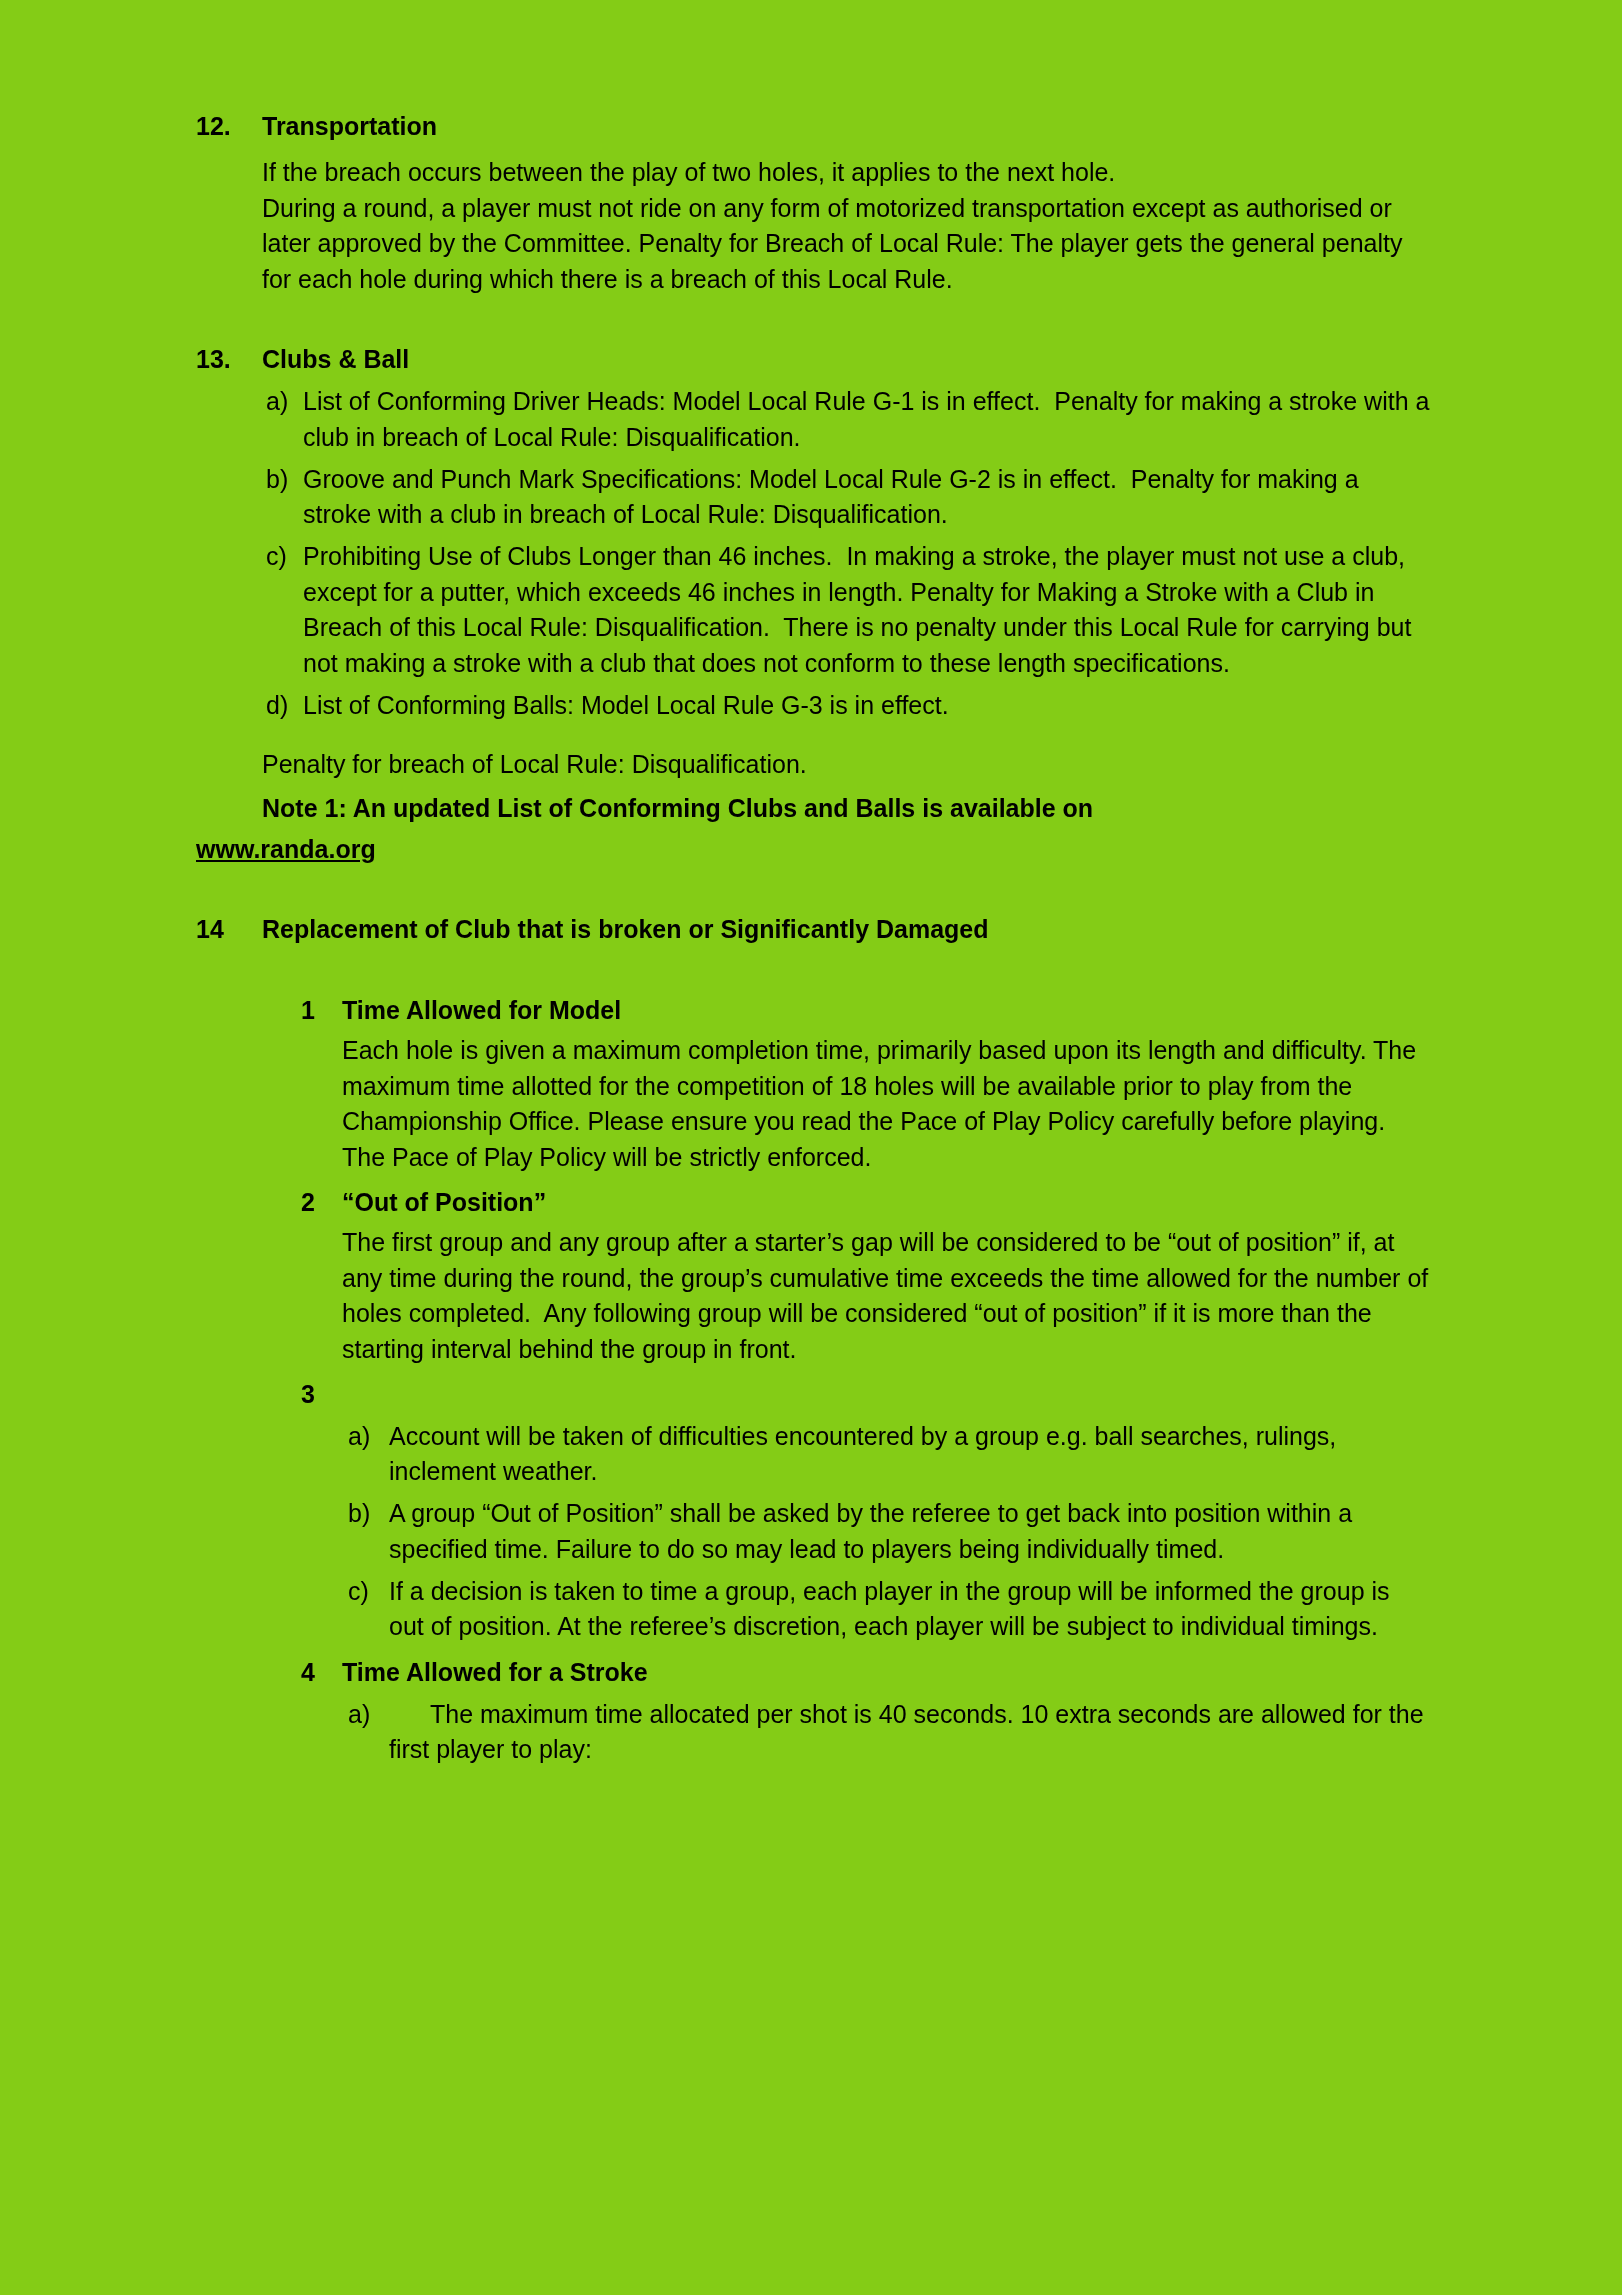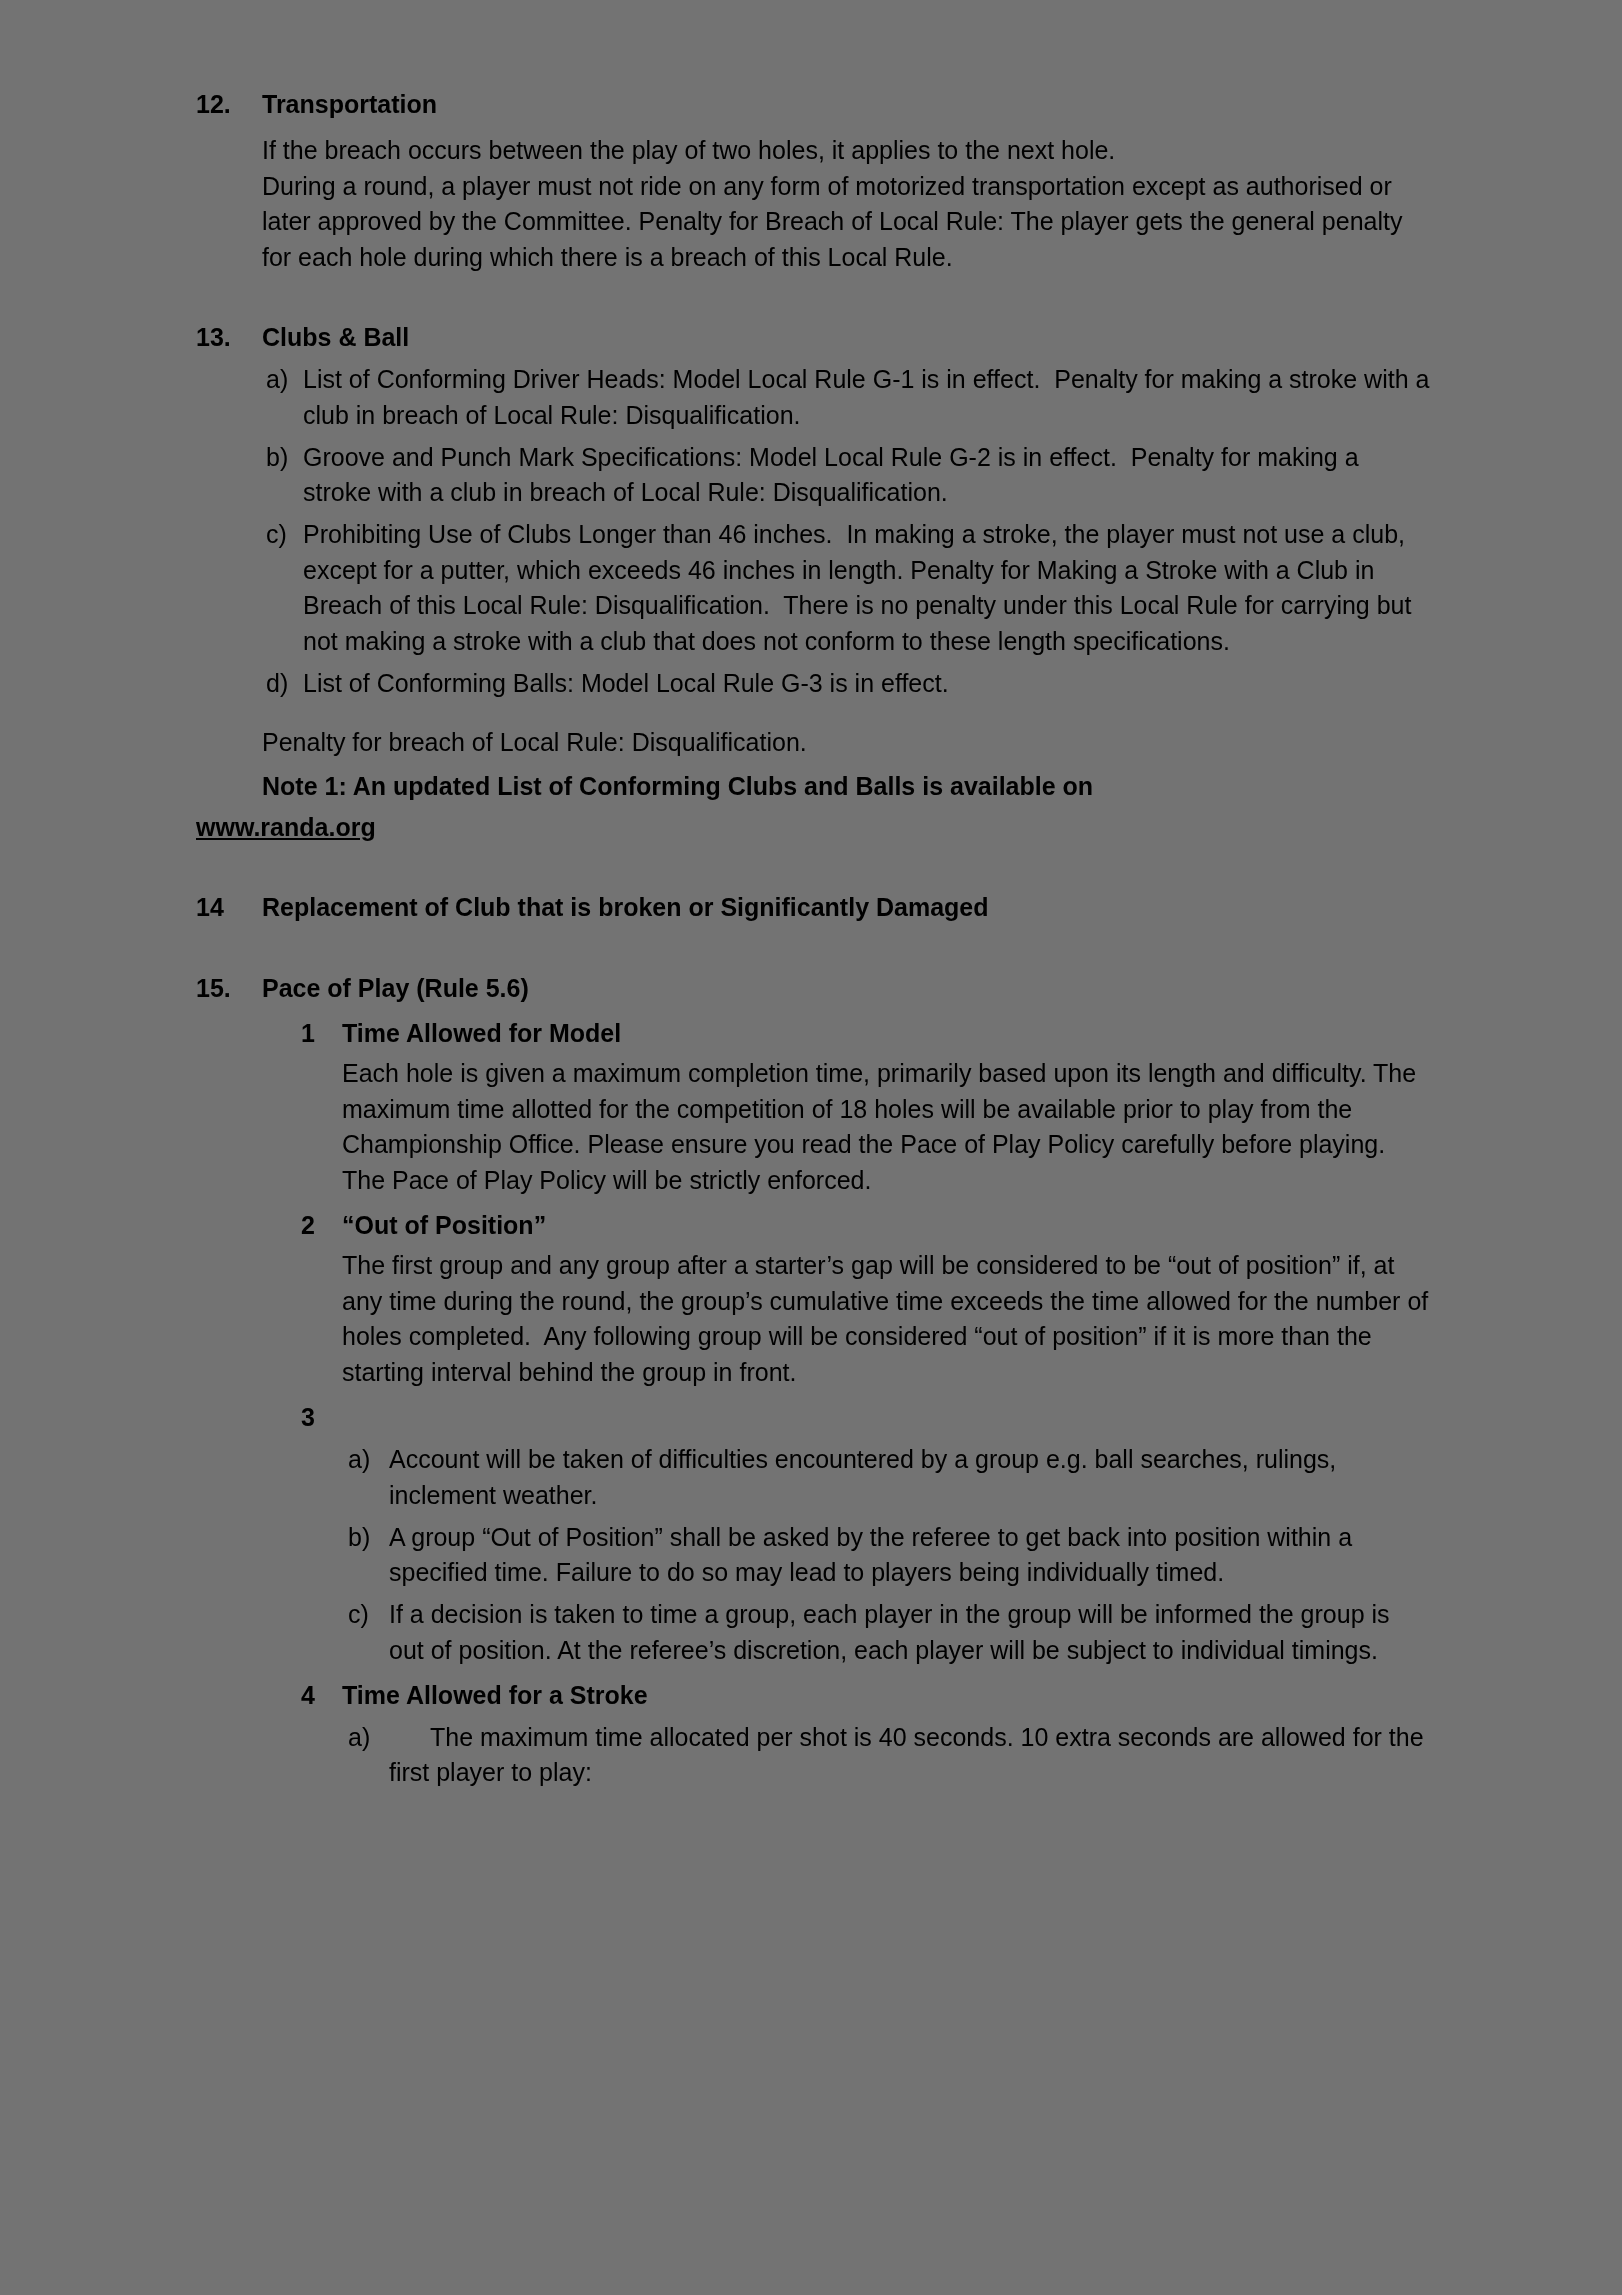--- a/index.html
+++ b/index.html
@@ -1,26 +1,26 @@
 <!DOCTYPE html>
 <html style="font-size:13px"><head>
 <meta charset="utf-8">
 <style>
   * { margin: 0; padding: 0; box-sizing: border-box; }
   html, body { background: #ffffff; }
   .page {
     position: relative;
     width: 1623px;
     height: 2295px;
-    background: #737373;
+    background: #84cc16;
     color: #000000;
     font-family: "Liberation Sans", "DejaVu Sans", sans-serif;
     font-size: 25px;
     line-height: 1.42;
-    padding: 87px 192px 0 196px;
+    padding: 109px 192px 0 196px;
     overflow: hidden;
   }
   .section { margin-top: 45px; }
   .section:first-child { margin-top: 0; }
   .sec-h { display: flex; font-weight: bold; margin-bottom: 6.5px; }
   .sec-h .num { flex: none; width: 66px; }
   p.body { margin-left: 66px; white-space: pre-wrap; }
   p.body.gap { margin-top: 10.5px; }
   .li { display: flex; margin-left: 70px; margin-top: 6.5px; white-space: pre-wrap; }
   .li .marker { flex: none; width: 37px; }
@@ -79,24 +79,20 @@
   </div>
 
   <div class="section">
     <div class="sec-h">
       <span class="num">14</span>
       <span class="title">Replacement of Club that is broken or Significantly Damaged</span>
     </div>
   </div>
 
   <div class="section">
-    <div class="sec-h">
-      <span class="num">15.</span>
-      <span class="title">Pace of Play (Rule 5.6)</span>
-    </div>
 
     <div class="subsection">
       <div class="sub-h">
         <span class="snum">1</span>
         <span>Time Allowed for Model</span>
       </div>
       <p class="sbody">Each hole is given a maximum completion time, primarily based upon its length and difficulty. The maximum time allotted for the competition of 18 holes will be available prior to play from the Championship Office. Please ensure you read the Pace of Play Policy carefully before playing. The Pace of Play Policy will be strictly enforced.</p>
     </div>
 
     <div class="subsection">

